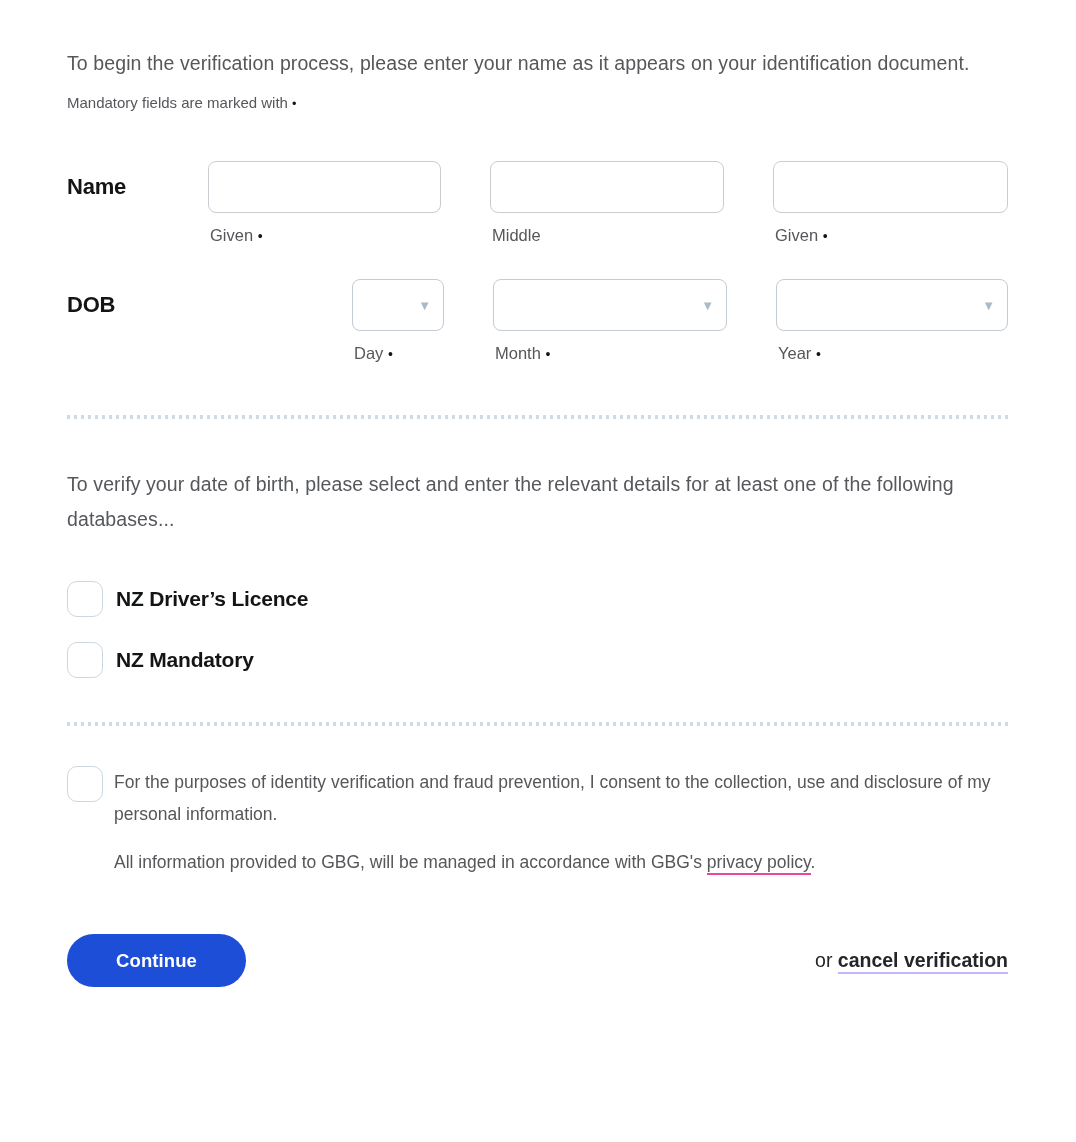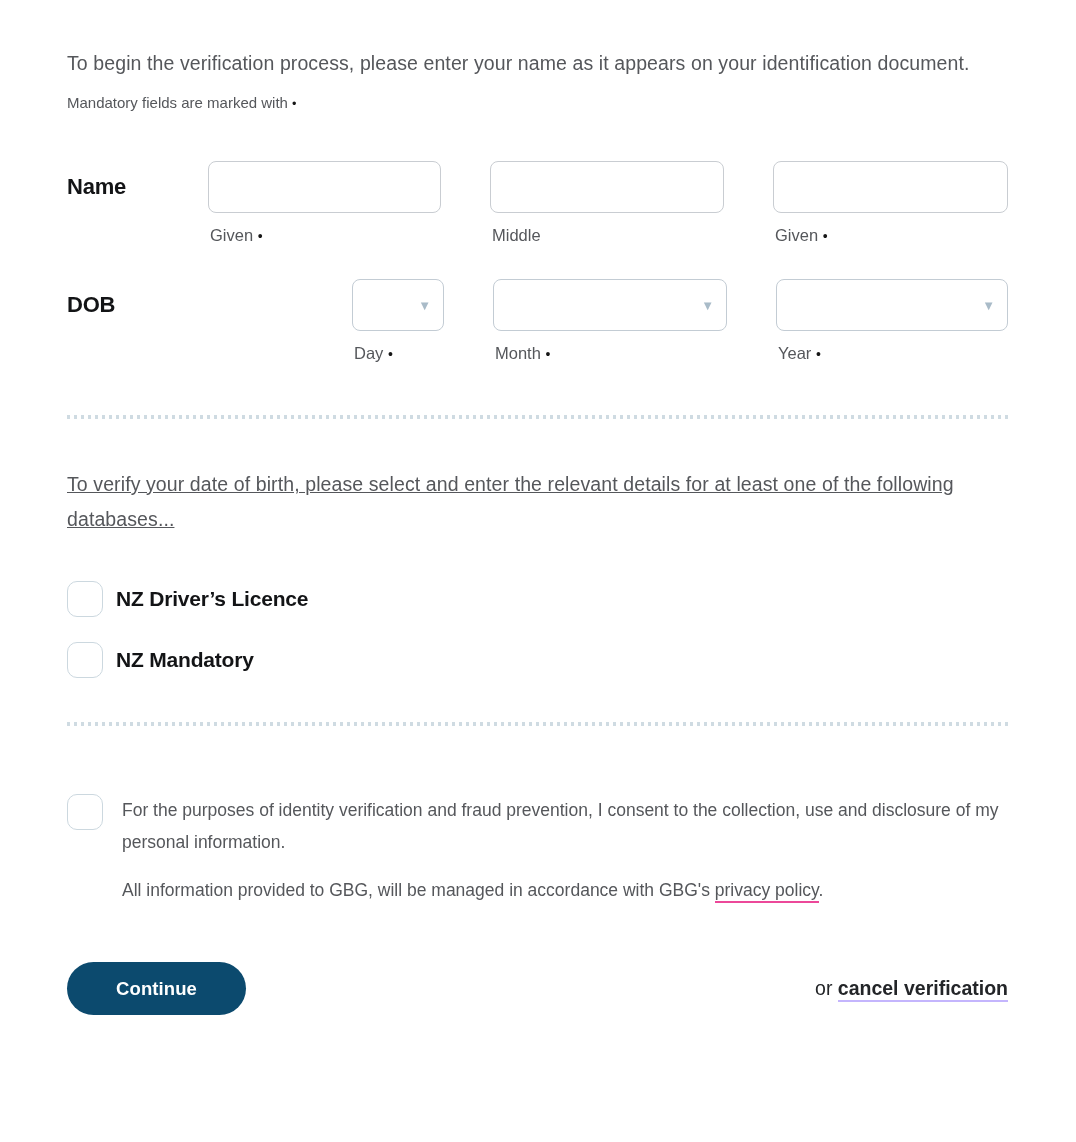--- a/index.html
+++ b/index.html
@@ -49,47 +49,47 @@
     position:absolute; right:12px; top:50%; transform:translateY(-46%);
     font-size:13px; color:#a9bbc8; line-height:1;
   }
 
   .divider {
     margin-top:52px; height:4px; width:941px;
     background-image:repeating-linear-gradient(90deg, #cfdbe2 0 3px, transparent 3px 7px);
   }
   .divider.second { margin-top:44px; }
 
-  .section-intro { margin-top:48px;text-decoration:underline; }
+  .section-intro { margin-top:48px; }
 
   .db-list { margin-top:44px; }
   .db-row { display:flex; align-items:center; margin-bottom:25px; }
   .db-row:last-child { margin-bottom:0; }
   .checkbox {
     width:36px; height:36px; flex:0 0 36px;
     border:1.5px solid #ccd8df; border-radius:10px; background:#fff; cursor:pointer;
   }
   .db-label {
     margin-left:13px; font-size:21px; font-weight:700; color:#131416;
     letter-spacing:-0.2px;
   }
 
-  .consent { display:flex; margin-top:68px;gap:8px; }
+  .consent { display:flex; margin-top:40px; }
   .consent-text { margin-left:11px; max-width:880px; }
   .consent-text p { font-size:17.5px; line-height:32px; color:#55575b; }
   .consent-text p + p { margin-top:16px; }
   .link-underline {
     color:#55575b; text-decoration:none; cursor:pointer;
     border-bottom:2px solid #ec4899; padding-bottom:1px;
   }
 
   .footer { margin-top:56px; display:flex; align-items:center; justify-content:space-between; width:941px; }
   .btn-continue {
     width:179px; height:53px; border:none; border-radius:27px;
-    background:#0c4a6e; color:#ffffff; font-family:"Liberation Sans", sans-serif;
+    background:#1d4ed8; color:#ffffff; font-family:"Liberation Sans", sans-serif;
     font-size:18.5px; font-weight:700; cursor:pointer; letter-spacing:0.1px;
   }
   .cancel-wrap { font-size:19.5px; color:#232528; }
   .cancel-link {
     color:#232528; text-decoration:none; cursor:pointer;
     border-bottom:2px solid #c4b5fd; padding-bottom:1px;font-weight:bold;
   }
 </style>
 </head>
 <body>

